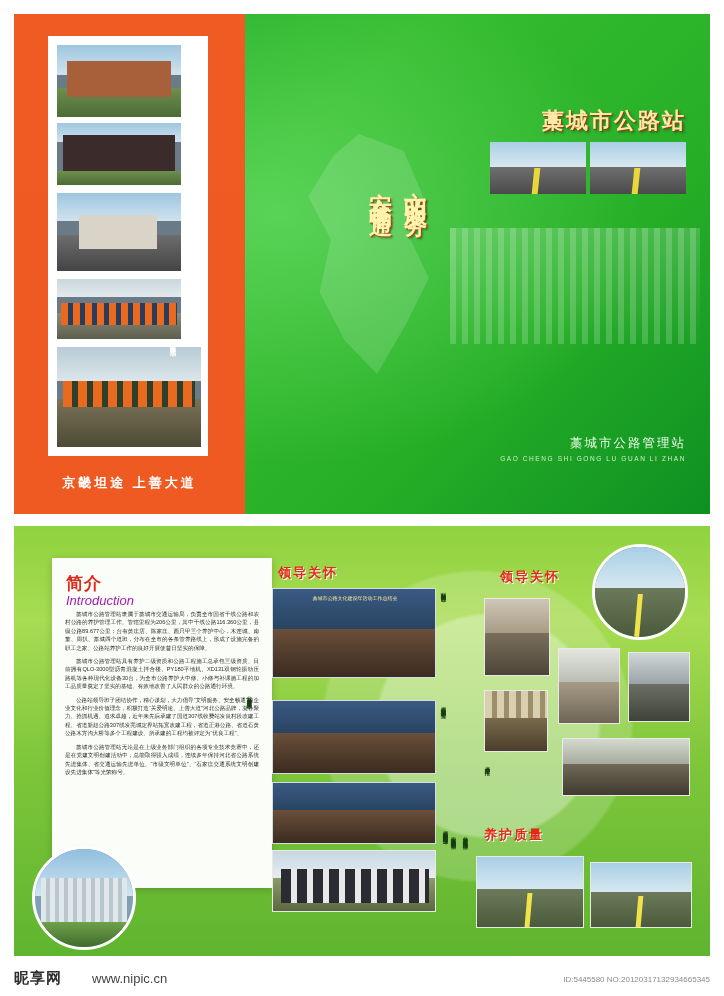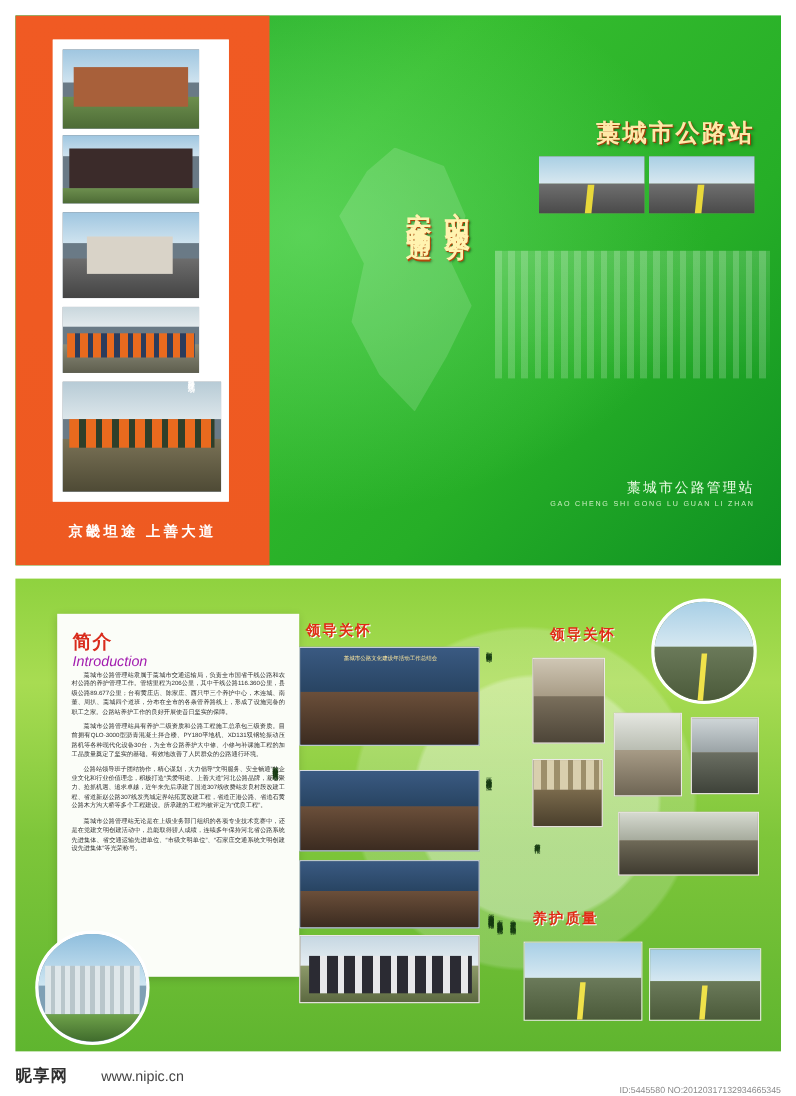--- a/index.html
+++ b/index.html
@@ -146,21 +146,21 @@
   }
   .bot-circle-photo .s { position:absolute; inset:0 0 52% 0; background:linear-gradient(180deg,#8fbedd,#cfe6f2); }
   .bot-circle-photo .b { position:absolute; left:6%; top:30%; width:88%; height:44%;
       background:repeating-linear-gradient(90deg,#dfe7ea 0 5px,#b9c6cb 5px 9px); }
   .bot-circle-photo .g { position:absolute; left:0; bottom:0; width:100%; height:26%; background:linear-gradient(180deg,#6fa24a,#3f6b2c); }
 
   
   .footer { position:absolute; left:0; bottom:0; width:724px; height:40px; background:#ffffff; }
   .wm-logo { position:absolute; left:14px; bottom:8px; font-size:15px; font-weight:bold; color:#2f2f2f; letter-spacing:1px; }
   .wm-url { position:absolute; left:92px; bottom:10px; font-size:13px; color:#444; }
-  .wm-id { position:absolute; right:14px; bottom:0; font-size:8px; color:#8a8a8a;text-align:center; }
+  .wm-id { position:absolute; right:14px; bottom:12px; font-size:8px; color:#8a8a8a;text-align:center; }
 </style>
 </head>
 <body>
 
 <div class="page">
 
   <div class="top-spread">
     <div class="radial"></div>
 
     <div class="orange-col">

